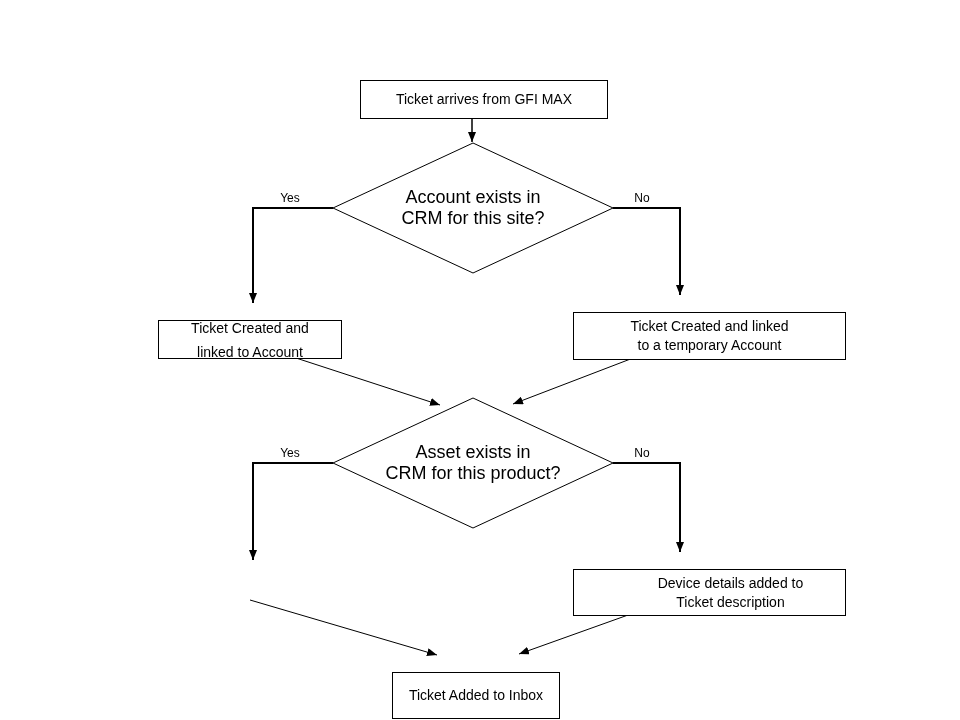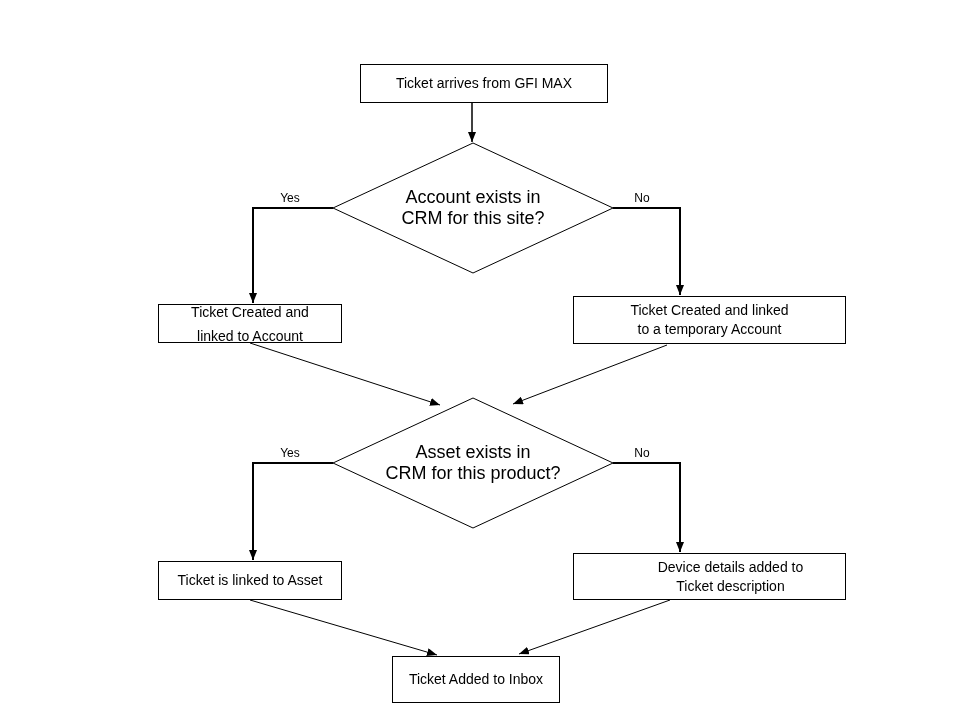--- a/index.html
+++ b/index.html
@@ -29,20 +29,21 @@
     justify-content: center;
     text-align: center;
     white-space: pre-line;
     font-size: 14px;
     line-height: 19px;
     color: #000000;
   }
   .box {
     border: 1px solid #000000;
     background: #ffffff;
+    margin-top: 16px;
   }
   .dlabel {
     position: absolute;
     display: flex;
     align-items: center;
     justify-content: center;
     text-align: center;
     white-space: pre-line;
     font-size: 18px;
     line-height: 21px;
@@ -91,21 +92,20 @@
   </svg>
 
   <div class="node box" style="left:360px; top:64px; width:248px; height:39px;">Ticket arrives from GFI MAX</div>
 
   <div class="node box" style="left:158px; top:304px; width:184px; height:39px; line-height:24px;">Ticket Created and
 linked to Account</div>
 
   <div class="node box" style="left:573px; top:296px; width:273px; height:48px;">Ticket Created and linked
 to a temporary Account</div>
 
-  <div class="node box" style="left:158px; top:561px; width:184px; height:39px;">Ticket is linked to Asset</div>
 
   <div class="node box" style="left:573px; top:553px; width:273px; height:47px;padding-left:42px;">Device details added to
 Ticket description</div>
 
   <div class="node box" style="left:392px; top:656px; width:168px; height:47px;">Ticket Added to Inbox</div>
 
   <div class="dlabel" style="left:363px; top:187px; width:220px; height:42px;">Account exists in
 CRM for this site?</div>
 
   <div class="dlabel" style="left:363px; top:442px; width:220px; height:42px;">Asset exists in

